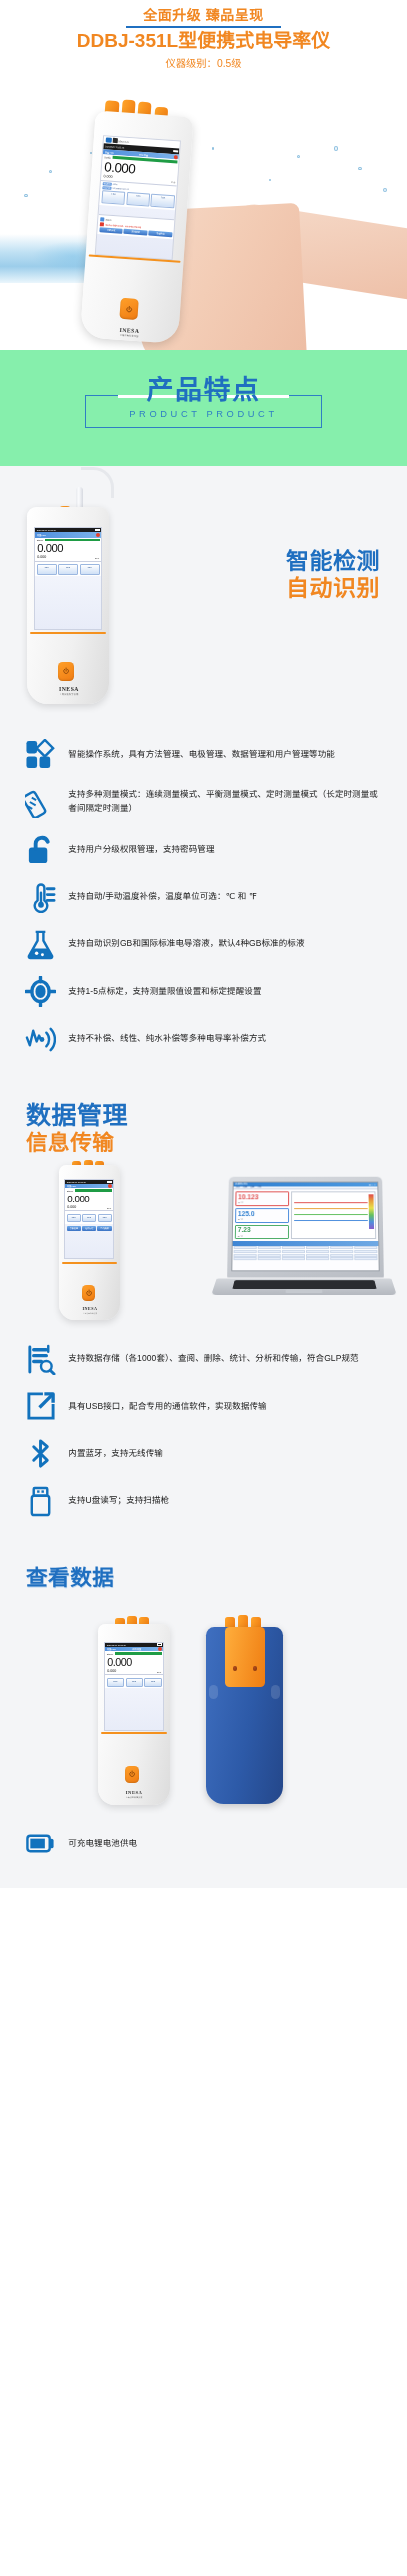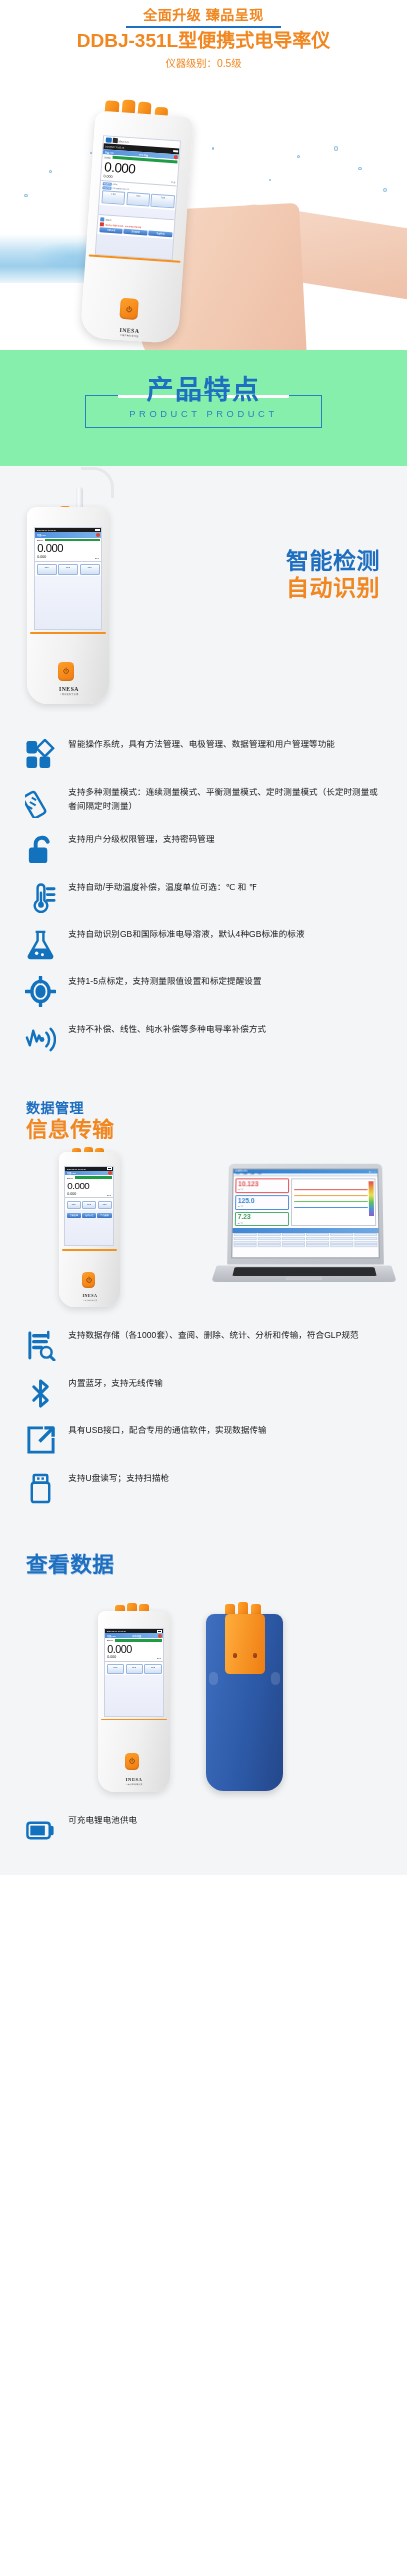--- a/index.html
+++ b/index.html
@@ -156,30 +156,30 @@
   .probe-tip{ position:absolute; left:49px; top:89px; width:7.2px;height:17.5px;
     background:linear-gradient(90deg,#dfe2e8,#fafbfd); border-radius:2.1px 2.1px 4.1px 4.1px;}
   .cable{ position:absolute; left:54px; top:-19.6px; width:33px;height:31px;
     border:3.6px solid #e6e8ec; border-left:none; border-bottom:none; border-radius:0 20.6px 0 0;}
   .smart-title { position:absolute; right:27px; top:82px; text-align:left; }
   .st1 { font-size:23px; font-weight:700; color:#1f6fc0; line-height:1.18; letter-spacing:0.5px;}
   .st2 { font-size:23px; font-weight:700; color:#f18721; line-height:1.18; letter-spacing:0.5px;}
 
   .feat-list { padding:7.2px 0 13.4px; }
   .feat {
-    display:flex; align-items:flex-start; gap:11.3px;
+    display:flex; align-items:center; gap:11.3px;
     padding:7.2px 23px 7.2px 24px; min-height:44px;
   }
   .ficon { flex:0 0 33px; width:33px; height:33px; display:flex; align-items:center; justify-content:center; }
   .ficon svg { width:31px; height:31px; }
   .ftext { font-size:8.5px; color:#1a1a1a; line-height:1.62; letter-spacing:0.1px; }
 
   
   .dm-head { padding:24px 0 2.1px 26px; }
-  .dm1 { font-size:14px; font-weight:700; color:#1f6fc0; line-height:1.2; letter-spacing:0.5px;}
+  .dm1 { font-size:25px; font-weight:700; color:#1f6fc0; line-height:1.2; letter-spacing:0.5px;}
   .dm2 { font-size:21.6px; font-weight:700; color:#f18721; line-height:1.2; letter-spacing:0.5px;}
   .dm-photo { position:relative; height:170px; }
   .dm-dev { position:absolute; left:59px; top:3.1px; width:67px; height:165px;}
   .dm-dev .pd-body{ width:61px;height:155px;top:4.1px;border-radius:7.2px 7.2px 15.5px 15.5px;}
   .dm-dev .pd-body:after{ top:97px;}
   .dm-dev .pd-screen{ left:5.2px;top:13.4px;width:50px;height:80px;}
   .dmcap{ position:absolute;width:8.8px;background:linear-gradient(100deg,#ffa42a,#f07d12);border-radius:2.6px 2.6px 1px 1px;}
   .laptop { position:absolute; right:13.4px; top:17.5px; width:180px; height:129px;}
   .lt-lid {
     position:absolute; left:14.4px; top:0; width:155px; height:101px;
@@ -643,36 +643,36 @@
             <path d="M48 4v12"></path>
             <circle cx="44" cy="46" r="11"></circle>
             <path d="M52 54l8 8" stroke-width="6"></path>
           </svg>
         </div>
         <div class="ftext">支持数据存储（各1000套）、查阅、删除、统计、分析和传输，符合GLP规范</div>
       </div>
 
       <div class="feat">
         <div class="ficon">
-          <svg viewBox="0 0 64 64" fill="none" stroke="#1272bd" stroke-width="6" stroke-linejoin="round" stroke-linecap="round">
-            <path d="M18 18l28 28-14 12V6l14 12-28 28"></path>
-          </svg>
-        </div>
-        <div class="ftext">内置蓝牙，支持无线传输</div>
-      </div>
-
-      <div class="feat">
-        <div class="ficon">
           <svg viewBox="0 0 64 64" fill="none" stroke="#1272bd" stroke-width="6">
             <path d="M34 6H8v50h50V30" stroke-linecap="square"></path>
             <path d="M30 34L58 6" stroke-width="7"></path>
             <path d="M40 6h18v18" stroke-linejoin="round" stroke-width="7"></path>
           </svg>
         </div>
         <div class="ftext">具有USB接口，配合专用的通信软件，实现数据传输</div>
+      </div>
+
+      <div class="feat">
+        <div class="ficon">
+          <svg viewBox="0 0 64 64" fill="none" stroke="#1272bd" stroke-width="6" stroke-linejoin="round" stroke-linecap="round">
+            <path d="M18 18l28 28-14 12V6l14 12-28 28"></path>
+          </svg>
+        </div>
+        <div class="ftext">内置蓝牙，支持无线传输</div>
       </div>
 
       <div class="feat">
         <div class="ficon">
           <svg viewBox="0 0 64 64" fill="none" stroke="#1272bd" stroke-width="5" stroke-linejoin="round">
             <rect x="18" y="4" width="28" height="16" rx="2"></rect>
             <rect x="25" y="9" width="5" height="5" fill="#1272bd" stroke="none"></rect>
             <rect x="34" y="9" width="5" height="5" fill="#1272bd" stroke="none"></rect>
             <rect x="14" y="20" width="36" height="40" rx="5"></rect>
           </svg>

